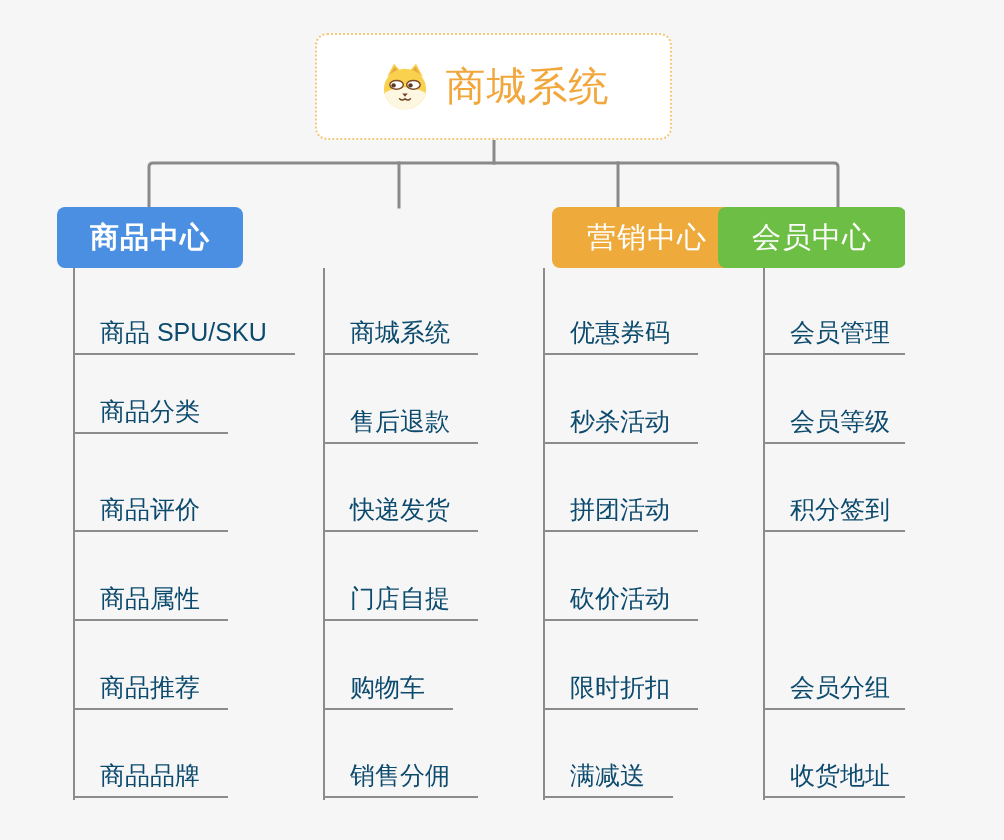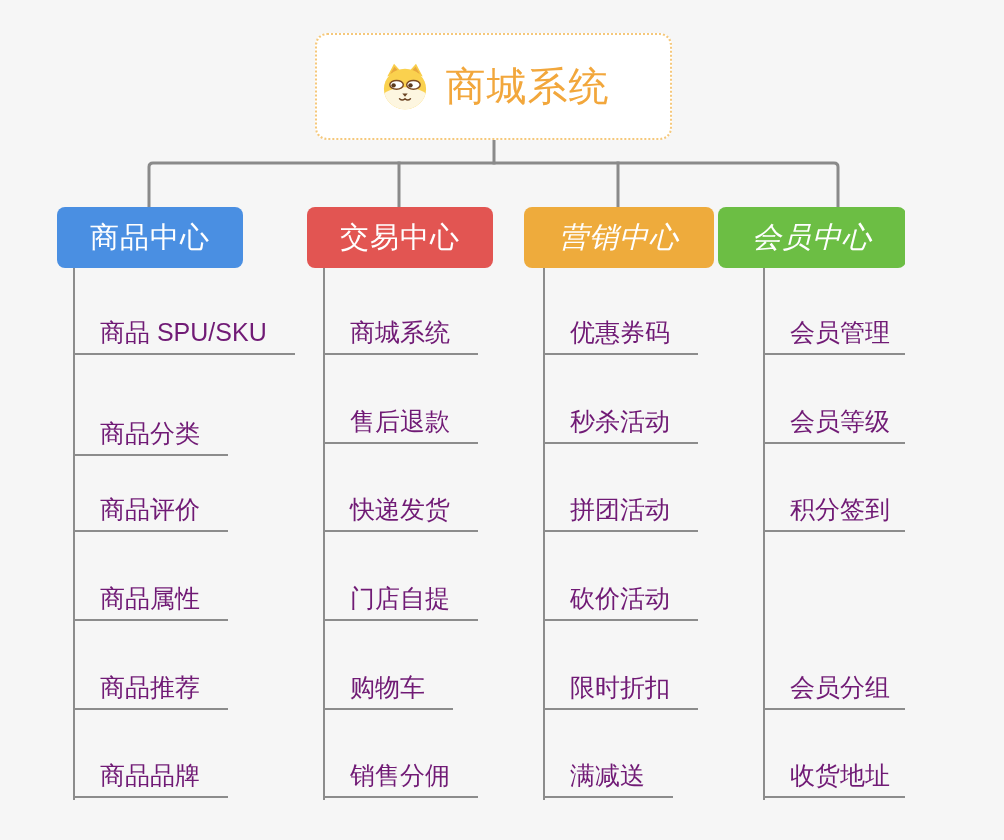--- a/index.html
+++ b/index.html
@@ -41,30 +41,30 @@
     position:absolute;
     top:207px;height:61px;
     border-radius:8px;
     display:flex;align-items:center;justify-content:center;
     color:#ffffff;
     font-size:29px;
     letter-spacing:1px;
     white-space:nowrap;
     cursor:pointer;
   }
-  .branch-1{left:57px;width:186px;}
+  .branch-1{left:57px;width:186px;font-weight:bold;}
   .branch-2{left:307px;width:186px;}
-  .branch-3{left:524px;width:190px;font-style:italic;}
-  .branch-4{left:718px;width:188px;font-style:italic;}
+  .branch-3{left:552px;width:190px;}
+  .branch-4{left:718px;width:188px;}
   
   .leaf{
     position:absolute;
     font-size:25px;
     line-height:26px;
-    color:#701a75;
+    color:#0c4a6e;
     padding:0 28px 8px 27px;
     border-bottom:2px solid #8c8c8c;
     white-space:nowrap;
     cursor:pointer;
   }
   
   .vline{
     position:absolute;
     top:268px;height:532px;width:2px;
     background:#8c8c8c;
@@ -108,26 +108,25 @@
         <circle cx="18.5" cy="27.6" r="2.6" fill="#5b3a1e"></circle>
         <circle cx="38.5" cy="27.6" r="2.6" fill="#5b3a1e"></circle>
         <path d="M28.8 37.2 h6.4 l-3.2 3.8 z" fill="#6b4423"></path>
         <path d="M25.5 43.5 q3.2 3.2 6.5 0 q3.3 3.2 6.5 0" fill="none" stroke="#6b4423" stroke-width="1.7" stroke-linecap="round"></path>
       </svg>
     </span>
     <span class="root-title">商城系统</span>
   </div>
 
   <div class="branch branch-1" style="background-color: rgb(74, 143, 226);">商品中心</div>
-  <div class="branch branch-2" style="background-color: rgb(226, 85, 82);">交易中心</div>
   <div class="branch branch-3" style="background-color: rgb(238, 171, 60);">营销中心</div>
   <div class="branch branch-4" style="background-color: rgb(108, 190, 68);">会员中心</div>
 
   <div class="leaf" style="left:73px;top:319px">商品 SPU/SKU</div>
-  <div class="leaf" style="left:73px;top:420px">商品分类</div>
+  <div class="leaf" style="left:73px;top:398px">商品分类</div>
   <div class="leaf" style="left:73px;top:496px">商品评价</div>
   <div class="leaf" style="left:73px;top:585px">商品属性</div>
   <div class="leaf" style="left:73px;top:674px">商品推荐</div>
   <div class="leaf" style="left:73px;top:762px">商品品牌</div>
 
   <div class="leaf" style="left:323px;top:319px">商城系统</div>
   <div class="leaf" style="left:323px;top:408px">售后退款</div>
   <div class="leaf" style="left:323px;top:496px">快递发货</div>
   <div class="leaf" style="left:323px;top:585px">门店自提</div>
   <div class="leaf" style="left:323px;top:674px">购物车</div>

